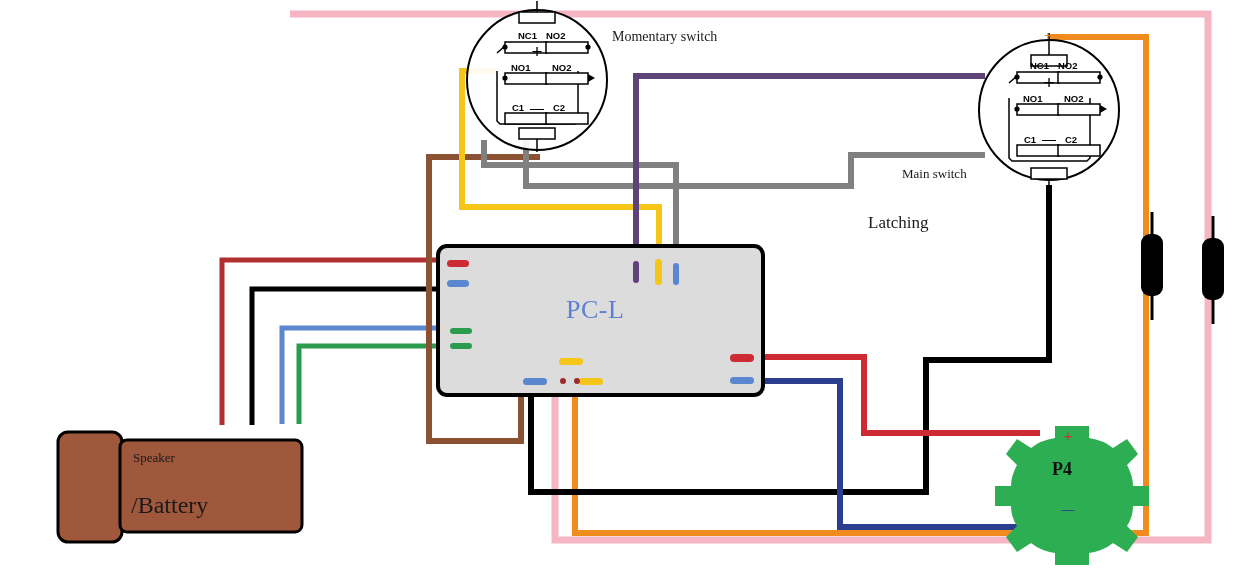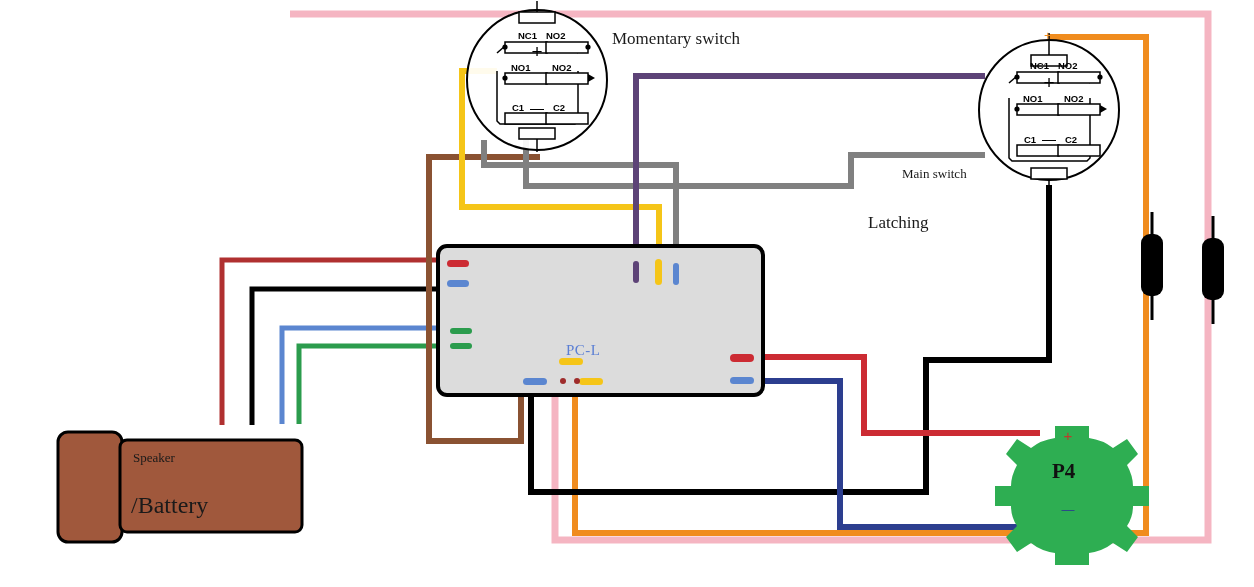--- a/index.html
+++ b/index.html
@@ -2,27 +2,27 @@
 <html><head>
 <meta charset="utf-8">
 <style>
   html,body{margin:0;padding:0;background:#ffffff;}
   body{width:1254px;height:587px;overflow:hidden;
        font-family:"Liberation Serif", serif;}
   #stage{position:relative;width:1254px;height:587px;background:#ffffff;}
   #stage svg{position:absolute;left:0;top:0;}
   .lbl{position:absolute;color:#1a1a1a;font-family:"Liberation Serif", serif;
        white-space:nowrap;}
-  #lbl-momentary{left:612px;top:29px;font-size:17px;}
+  #lbl-momentary{left:612px;top:29px;font-size:14px;}
   #lbl-main1{left:902px;top:166px;font-size:13px;}
   #lbl-main2{left:868px;top:189px;font-size:17px;margin-top:24px;}
   #lbl-spk1{left:133px;top:450px;font-size:13px;}
   #lbl-spk2{left:131px;top:492px;font-size:24px;}
-  #lbl-pcl{left:566px;top:295px;font-size:15px;color:#5b7fd4;letter-spacing:.5px;margin-top:47px;}
-  #lbl-p4{left:1052px;top:459px;font-size:21px;font-weight:bold;color:#111;}
+  #lbl-pcl{left:566px;top:295px;font-size:26px;color:#5b7fd4;letter-spacing:.5px;}
+  #lbl-p4{left:1052px;top:459px;font-size:18px;font-weight:bold;color:#111;}
 </style>
 </head>
 <body>
 
 <div id="stage">
 
   <svg width="1254" height="587" viewBox="0 0 1254 587">
 
     <g fill="none" stroke-linecap="butt">
 

